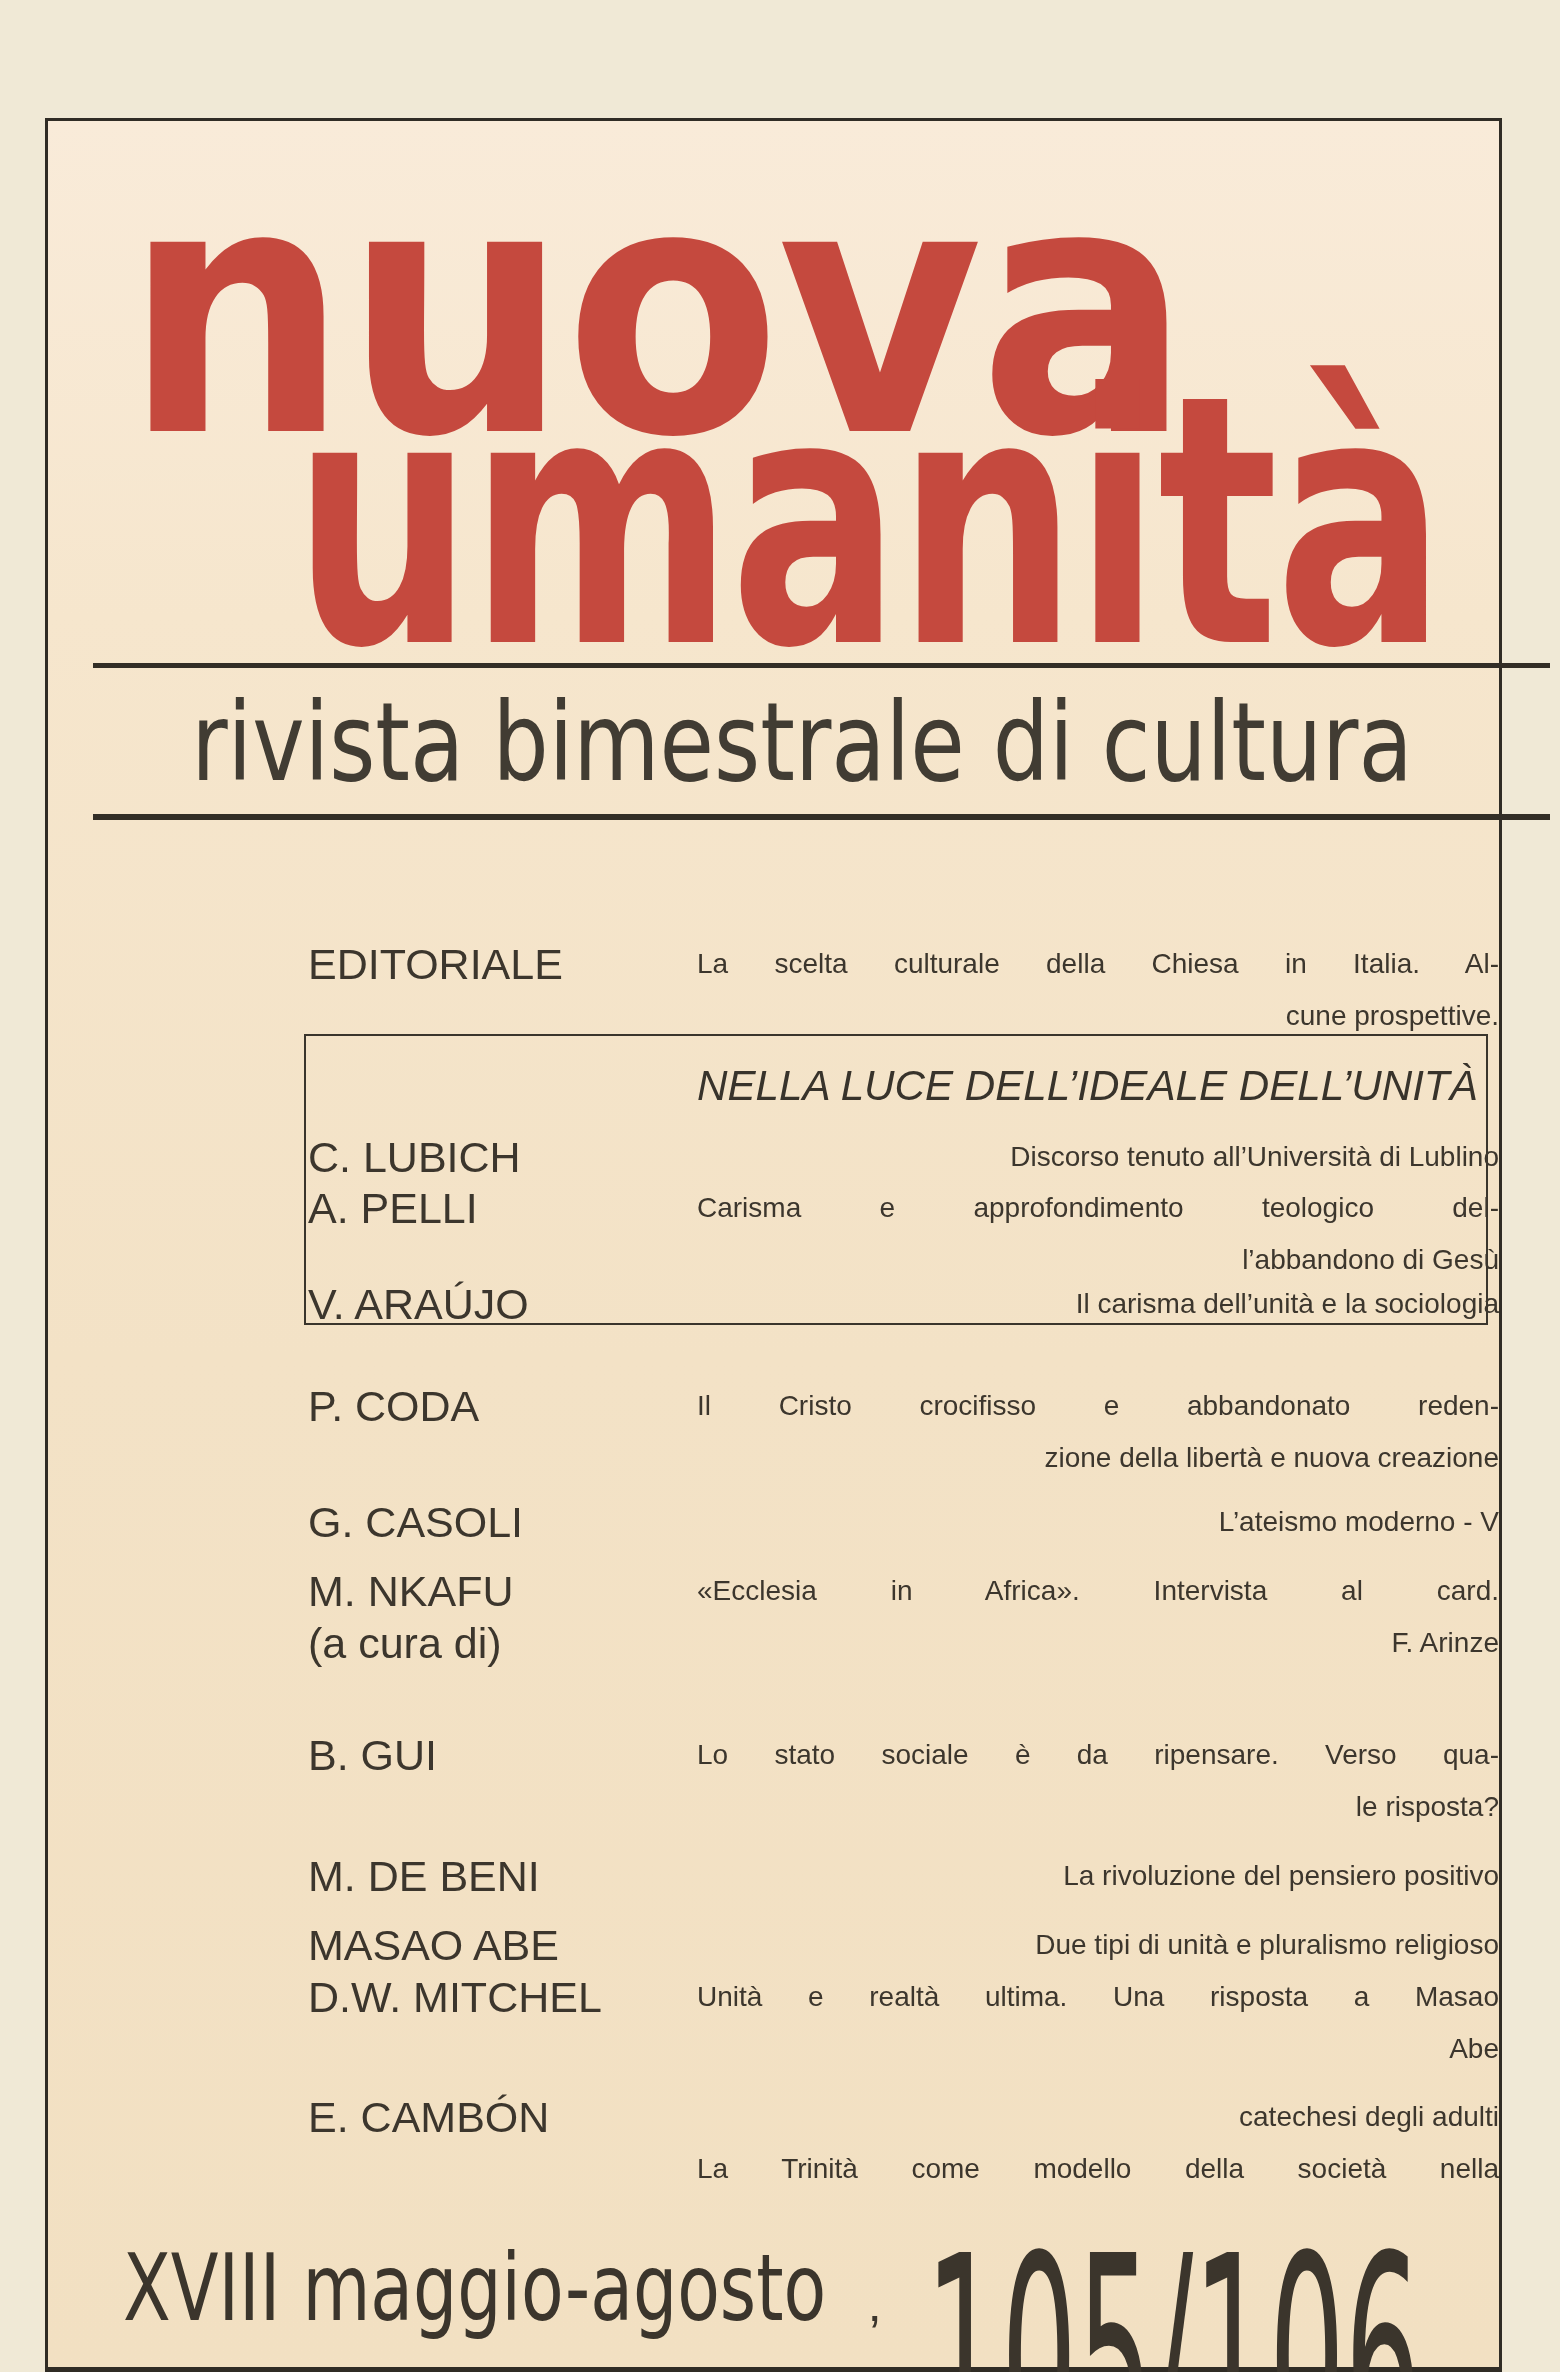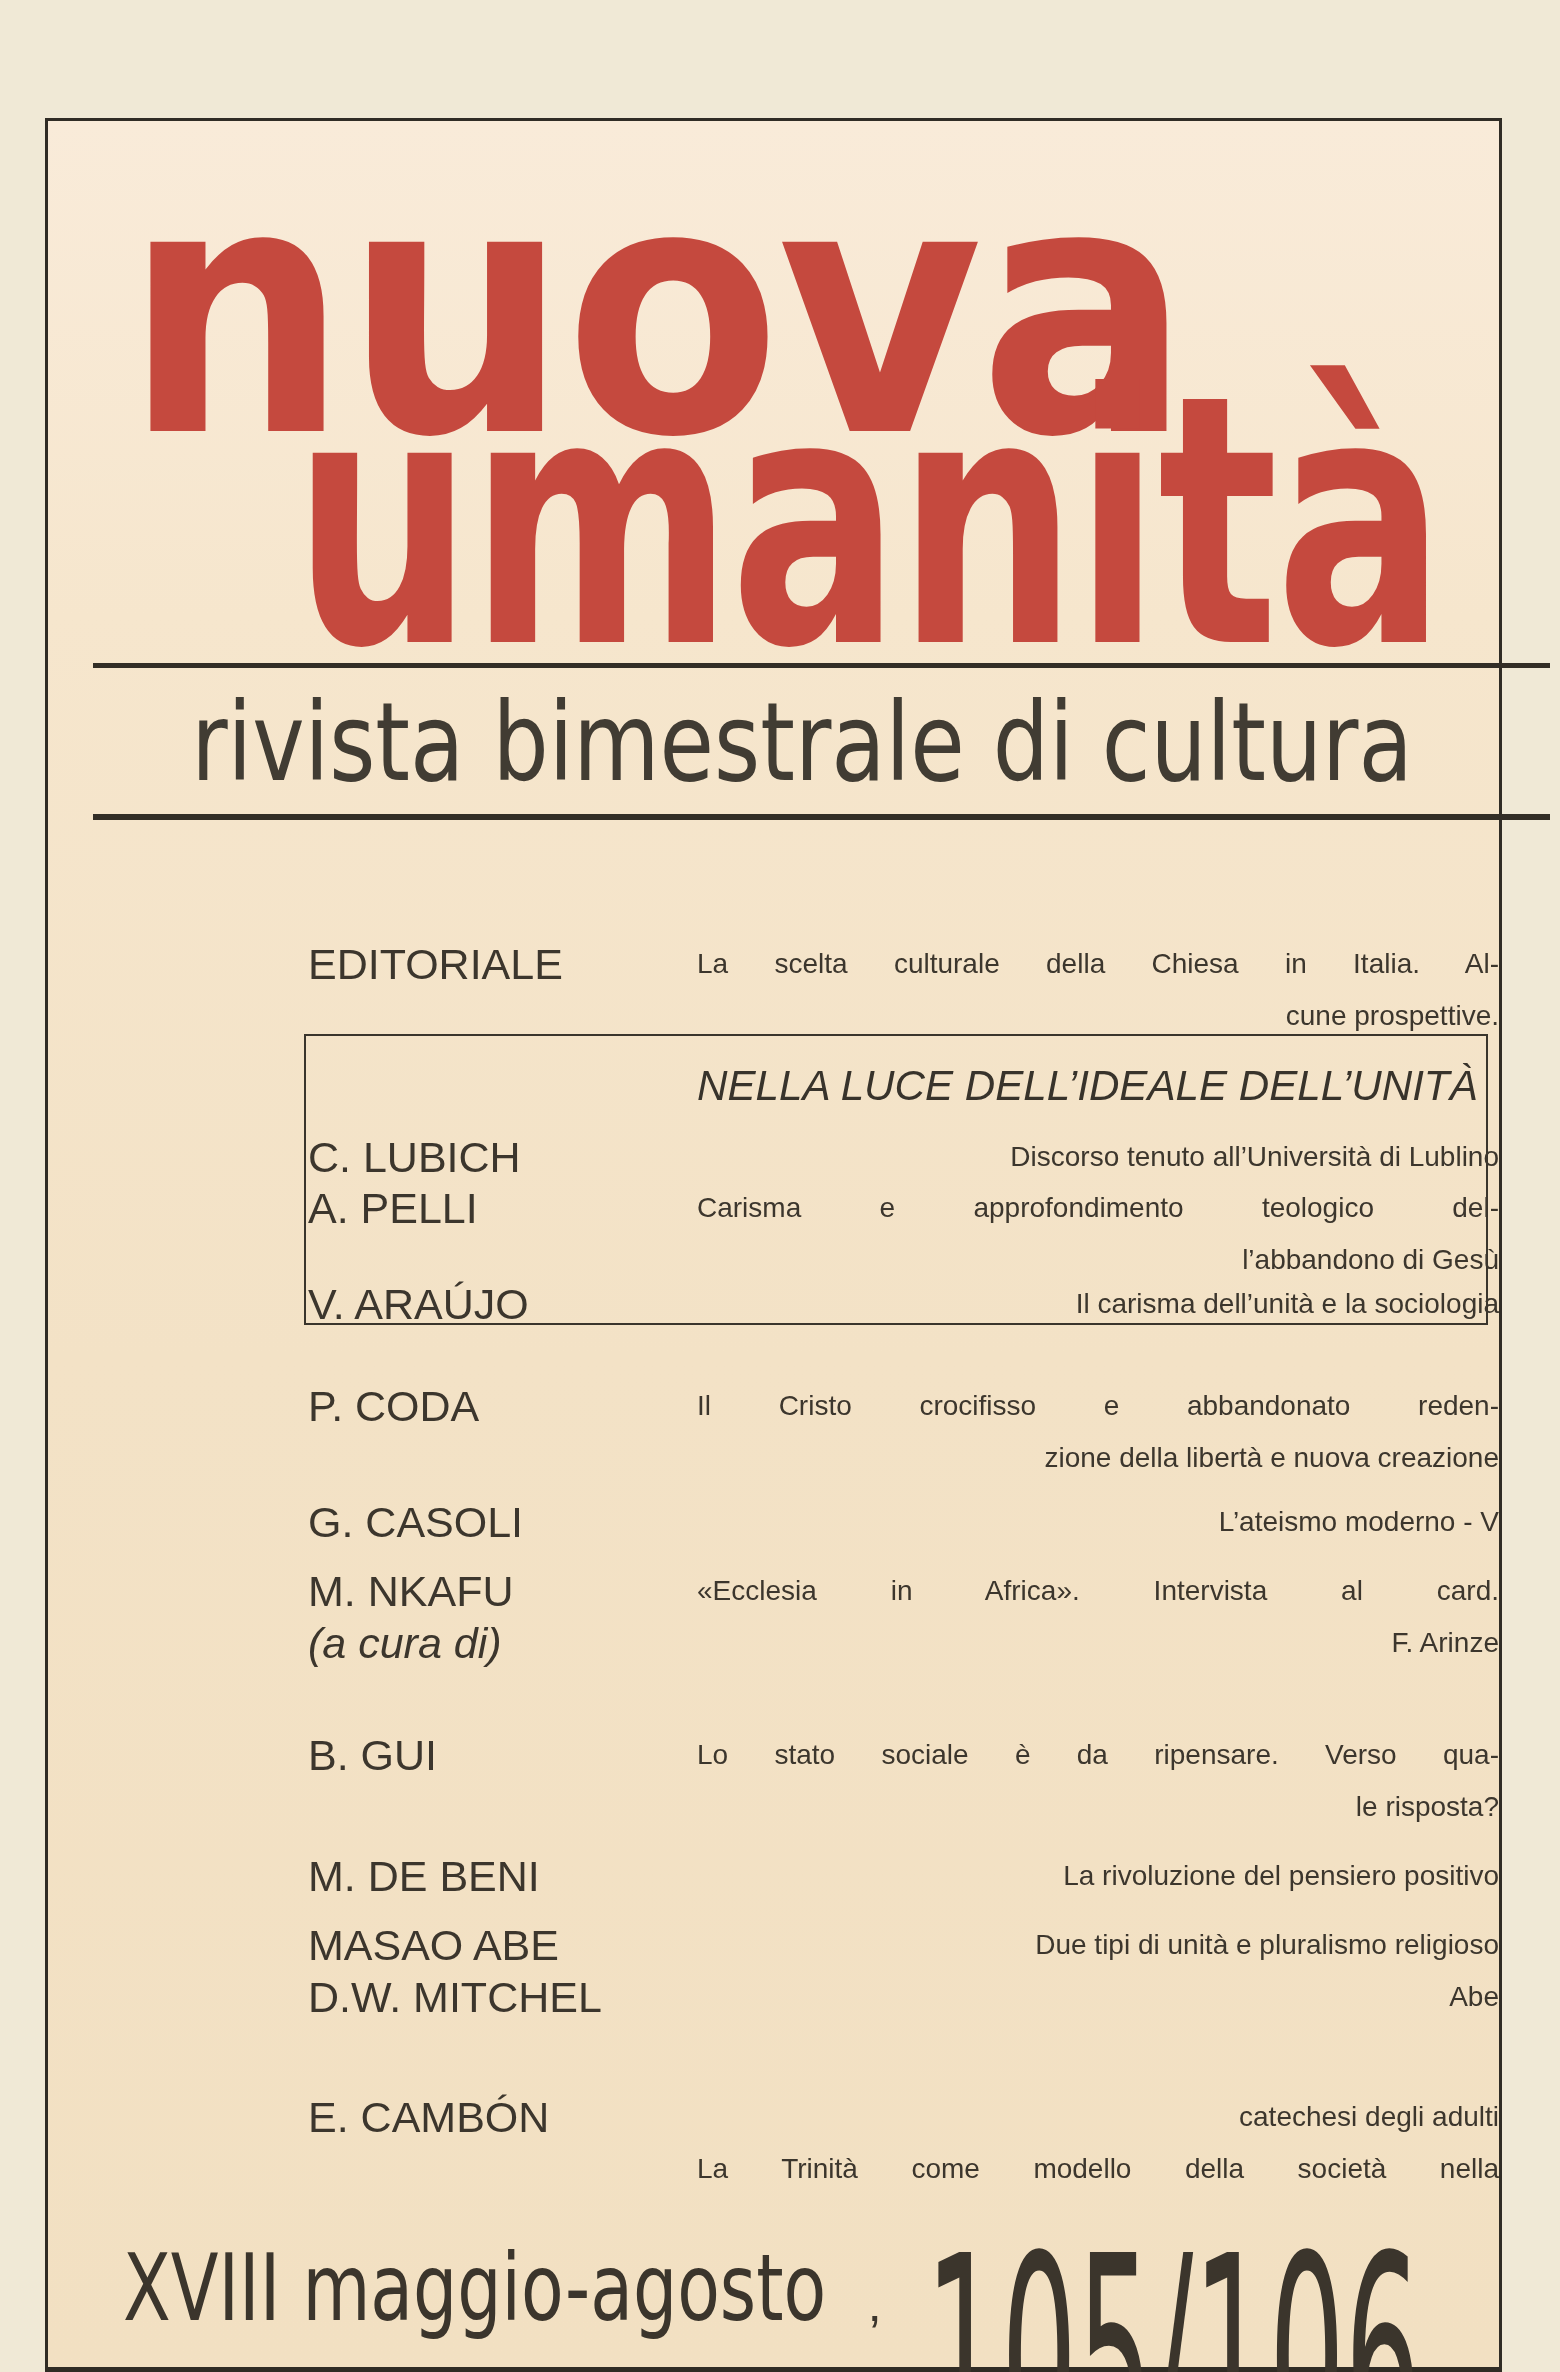--- a/index.html
+++ b/index.html
@@ -36,21 +36,21 @@
   }
   .box-header{
     position:absolute;left:649px;top:938px;white-space:nowrap;
     font-style:italic;font-size:43px;line-height:52px;color:#38332b;
     transform:scaleX(0.98);transform-origin:left top;
   }
   .toc-row{position:absolute;left:0;width:1560px;}
   .authors{position:absolute;left:260px;top:0;width:372px;font-size:43px;line-height:52px;color:#3c362d;}
   .titles{position:absolute;left:649px;top:0;width:802px;font-size:28px;line-height:52px;color:#3c362d;}
   .aline{white-space:nowrap;}
-  .aline.it{font-style:italic;}
+  .aline.it{}
   .tline{width:802px;text-align:right;}
   .tline.j{text-align:justify;text-align-last:justify;}
   .footer-year1,.footer-year2,.issue-number{
     position:absolute;white-space:nowrap;color:#3b352c;
     font-family:"DejaVu Sans", sans-serif;line-height:1;
   }
   .footer-year1{left:75px;top:2121px;font-size:93px;transform:scaleX(0.75);transform-origin:left top;}
   .footer-year2{left:75px;top:2243px;font-size:118px;transform:scaleX(0.65);transform-origin:left top;}
   .issue-number{right:78px;top:2098px;font-size:284px;transform:scaleX(0.42);transform-origin:right top;}
   .stray-mark{position:absolute;left:821px;top:2188px;font-size:51px;color:#3b352c;line-height:1;}
@@ -152,20 +152,21 @@
             <div class="tline">La rivoluzione del pensiero positivo</div>
           </div>
   </div>
         <div class="toc-row" style="top: 1798px;">
     <div class="authors">
             <div class="aline">MASAO ABE</div>
             <div class="aline">D.W. MITCHEL</div>
           </div>
     <div class="titles">
             <div class="tline">Due tipi di unità e pluralismo religioso</div>
+            <div class="tline j">Unità e realtà ultima. Una risposta a Masao</div>
             <div class="tline">Abe</div>
           </div>
   </div>
         <div class="toc-row" style="top: 1970px;">
     <div class="authors">
             <div class="aline">E. CAMBÓN</div>
           </div>
     <div class="titles">
             <div class="tline">catechesi degli adulti</div>
             <div class="tline j">La Trinità come modello della società nella</div>

